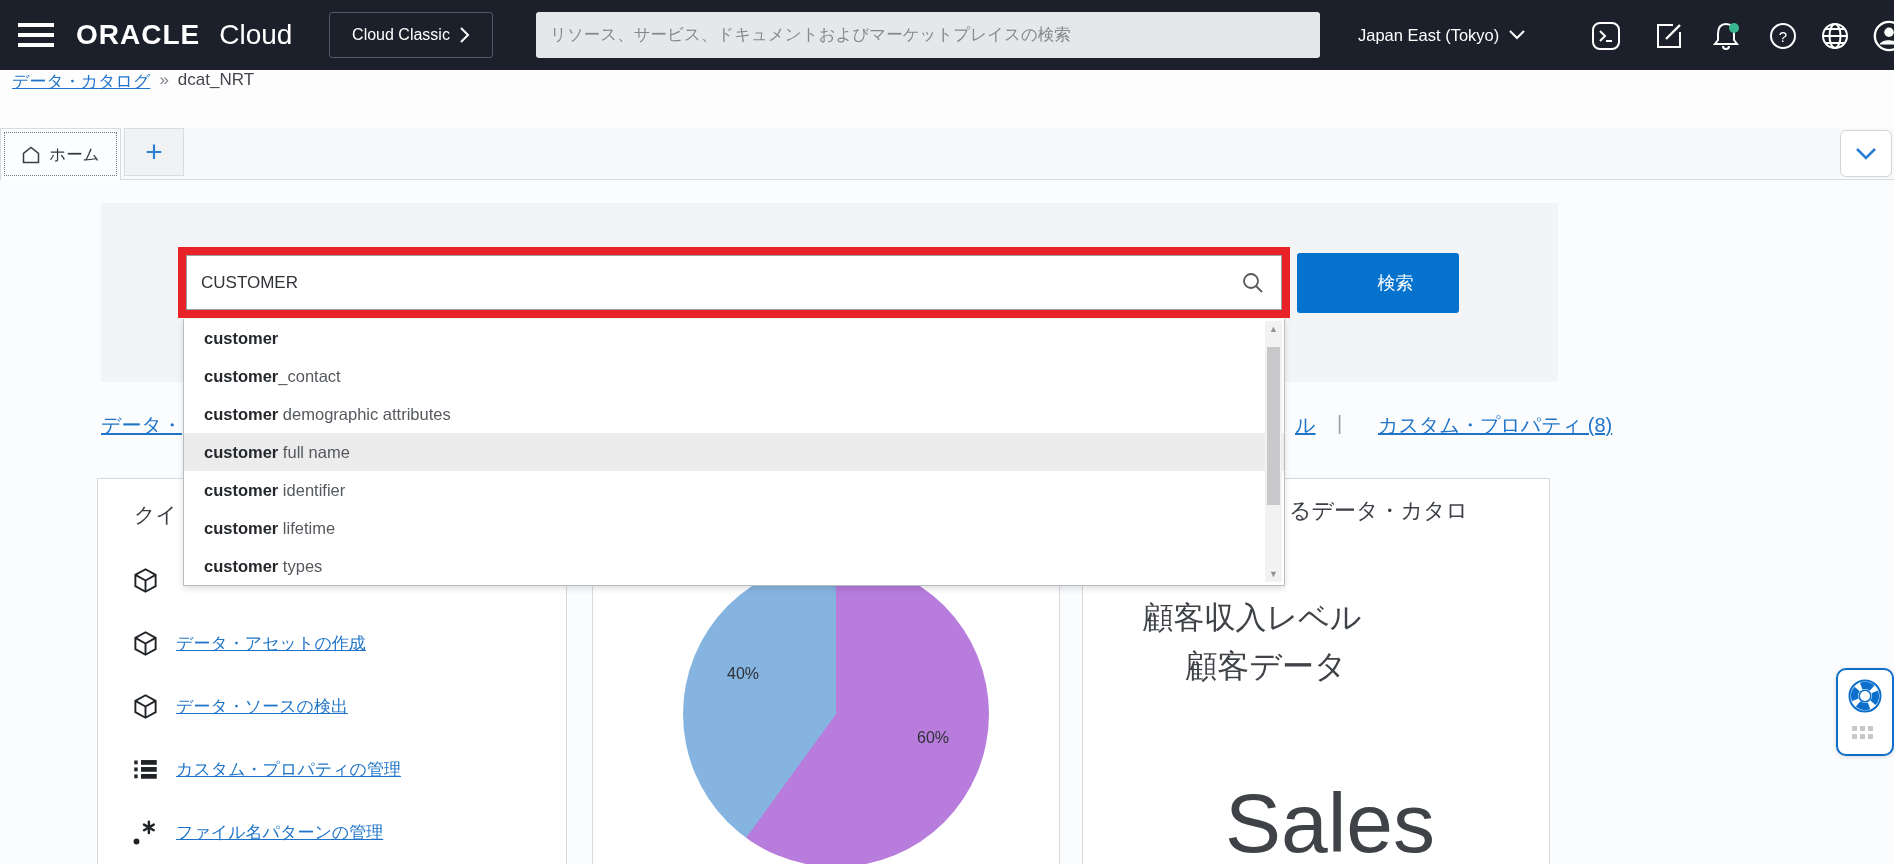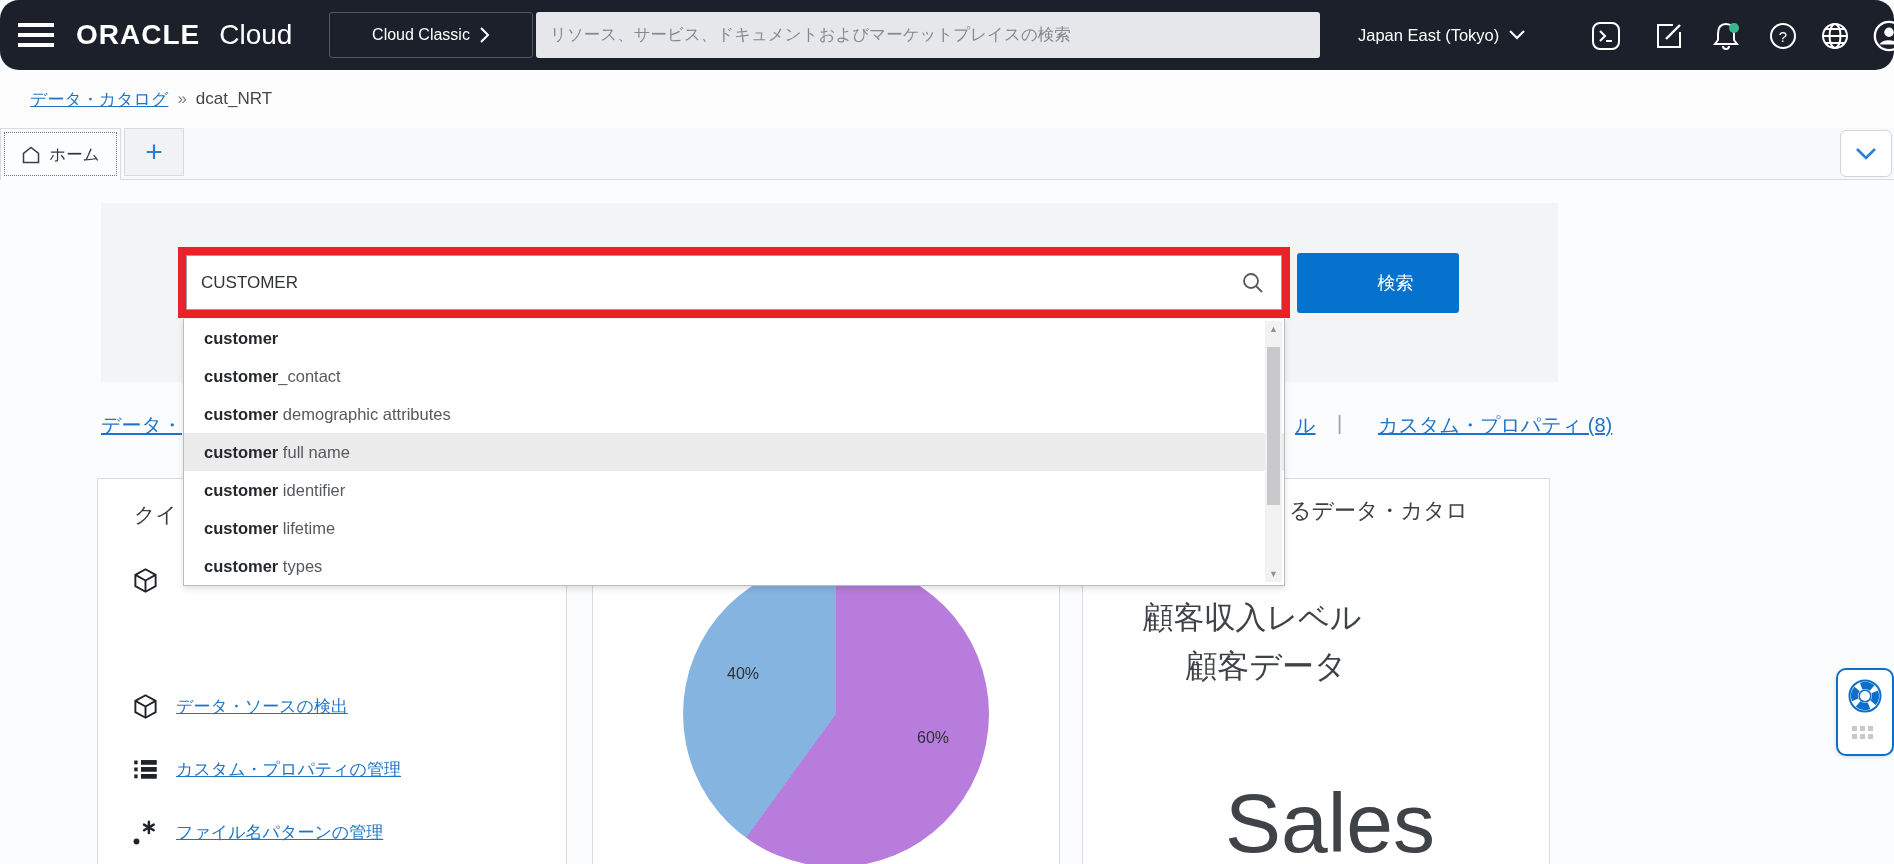--- a/index.html
+++ b/index.html
@@ -1,34 +1,34 @@
 <!DOCTYPE html>
 <html><head>
 <meta charset="utf-8">
 <style>
   html,body{margin:0;padding:0;background:#fff;}
   *{box-sizing:border-box;}
   #app{position:relative;width:1894px;height:864px;overflow:hidden;
        font-family:"Liberation Sans","DejaVu Sans",sans-serif;background:#fbfcfd;}
   
-  .hdr{position:absolute;left:0;top:0;width:1894px;height:70px;background:#1b202a;overflow:hidden;z-index:20;border-radius:19px;}
+  .hdr{position:absolute;left:0;top:0;width:1894px;height:70px;background:#1b202a;overflow:hidden;z-index:20;}
   .hamburger{position:absolute;left:18px;top:20px;width:36px;height:30px;cursor:pointer;}
   .hamburger div{position:absolute;left:0;width:36px;height:4px;background:#fff;}
   .hamburger div:nth-child(1){top:3px}.hamburger div:nth-child(2){top:13px}.hamburger div:nth-child(3){top:23px}
   .logo{position:absolute;left:76px;top:0;height:70px;display:flex;align-items:center;color:#fff;}
   .logo .o1{font-size:28px;font-weight:800;letter-spacing:1px;}
   .logo .o2{font-size:28px;font-weight:300;margin-left:19px;}
-  .classic{position:absolute;left:329px;top:12px;width:204px;height:46px;border:1px solid #50596a;border-radius:3px;
+  .classic{position:absolute;left:329px;top:12px;width:164px;height:46px;border:1px solid #50596a;border-radius:3px;
            display:flex;align-items:center;justify-content:center;gap:9px;color:#fff;font-size:16px;cursor:pointer;}
   .hsearch{position:absolute;left:536px;top:12px;width:784px;height:46px;background:#e6e7ea;border-radius:3px;
            display:flex;align-items:center;padding-left:14px;font-size:16.5px;color:#85888d;}
   .region{position:absolute;left:1358px;top:0;height:70px;display:flex;align-items:center;gap:10px;color:#fff;font-size:16.5px;cursor:pointer;}
   .hicon{position:absolute;top:19px;width:34px;height:34px;display:flex;align-items:center;justify-content:center;cursor:pointer;}
   
-  .crumbbar{position:absolute;left:0;top:70px;width:1894px;height:58px;background:#fdfdfe;display:flex;align-items:center;padding-left:30px;font-size:17px;}
+  .crumbbar{position:absolute;left:0;top:70px;width:1894px;height:58px;background:#fdfdfe;display:flex;align-items:flex-start;padding-left:12px;font-size:17px;}
   a.blue{color:#1f74c8;text-decoration:underline;cursor:pointer;}
   .crumb-sep{color:#7d8187;margin:0 9px;}
   .crumb-cur{color:#43474d;}
   
   .tabstrip{position:absolute;left:0;top:128px;width:1894px;height:52px;border-bottom:1px solid #d9dbde;background:#f8f9fa;}
   .tab-home{position:absolute;left:0;top:128px;width:121px;height:52px;background:#fcfdfe;border:1px solid #d9dbde;border-bottom:none;
             display:flex;align-items:center;justify-content:center;gap:8px;font-size:16.5px;color:#33373c;
             outline:1px dotted #74787d;outline-offset:-5px;cursor:pointer;z-index:3;}
   .tab-add{position:absolute;left:124px;top:128px;width:60px;height:48px;background:#f1f2f4;border:1px solid #d9dbde;
            display:flex;align-items:center;justify-content:center;font-size:30px;color:#2a7fd4;cursor:pointer;z-index:3;}
@@ -235,20 +235,27 @@
   <div class="card" style="left:97px;width:470px;">
     <div class="card-title">クイ</div>
 
     <div class="qa-row" style="top:87px">
       <svg width="27" height="27" viewBox="0 0 24 24">
           <path d="M12 2 L21 7 V17 L12 22 L3 17 V7 Z" fill="none" stroke="#1f2327" stroke-width="1.7"></path>
           <path d="M3 7 L12 12 L21 7 M12 12 V22" fill="none" stroke="#1f2327" stroke-width="1.7"></path>
         </svg>
     </div>
 
+    <div class="qa-row" style="top:150px">
+      <svg width="27" height="27" viewBox="0 0 24 24">
+          <path d="M12 2 L21 7 V17 L12 22 L3 17 V7 Z" fill="none" stroke="#1f2327" stroke-width="1.7"></path>
+          <path d="M3 7 L12 12 L21 7 M12 12 V22" fill="none" stroke="#1f2327" stroke-width="1.7"></path>
+        </svg>
+      <a class="blue">データ・アセットの作成</a>
+    </div>
 
     <div class="qa-row" style="top:213px">
       <svg width="27" height="27" viewBox="0 0 24 24">
           <path d="M12 2 L21 7 V17 L12 22 L3 17 V7 Z" fill="none" stroke="#1f2327" stroke-width="1.7"></path>
           <path d="M3 7 L12 12 L21 7 M12 12 V22" fill="none" stroke="#1f2327" stroke-width="1.7"></path>
         </svg>
       <a class="blue">データ・ソースの検出</a>
     </div>
 
     <div class="qa-row" style="top:276px">

